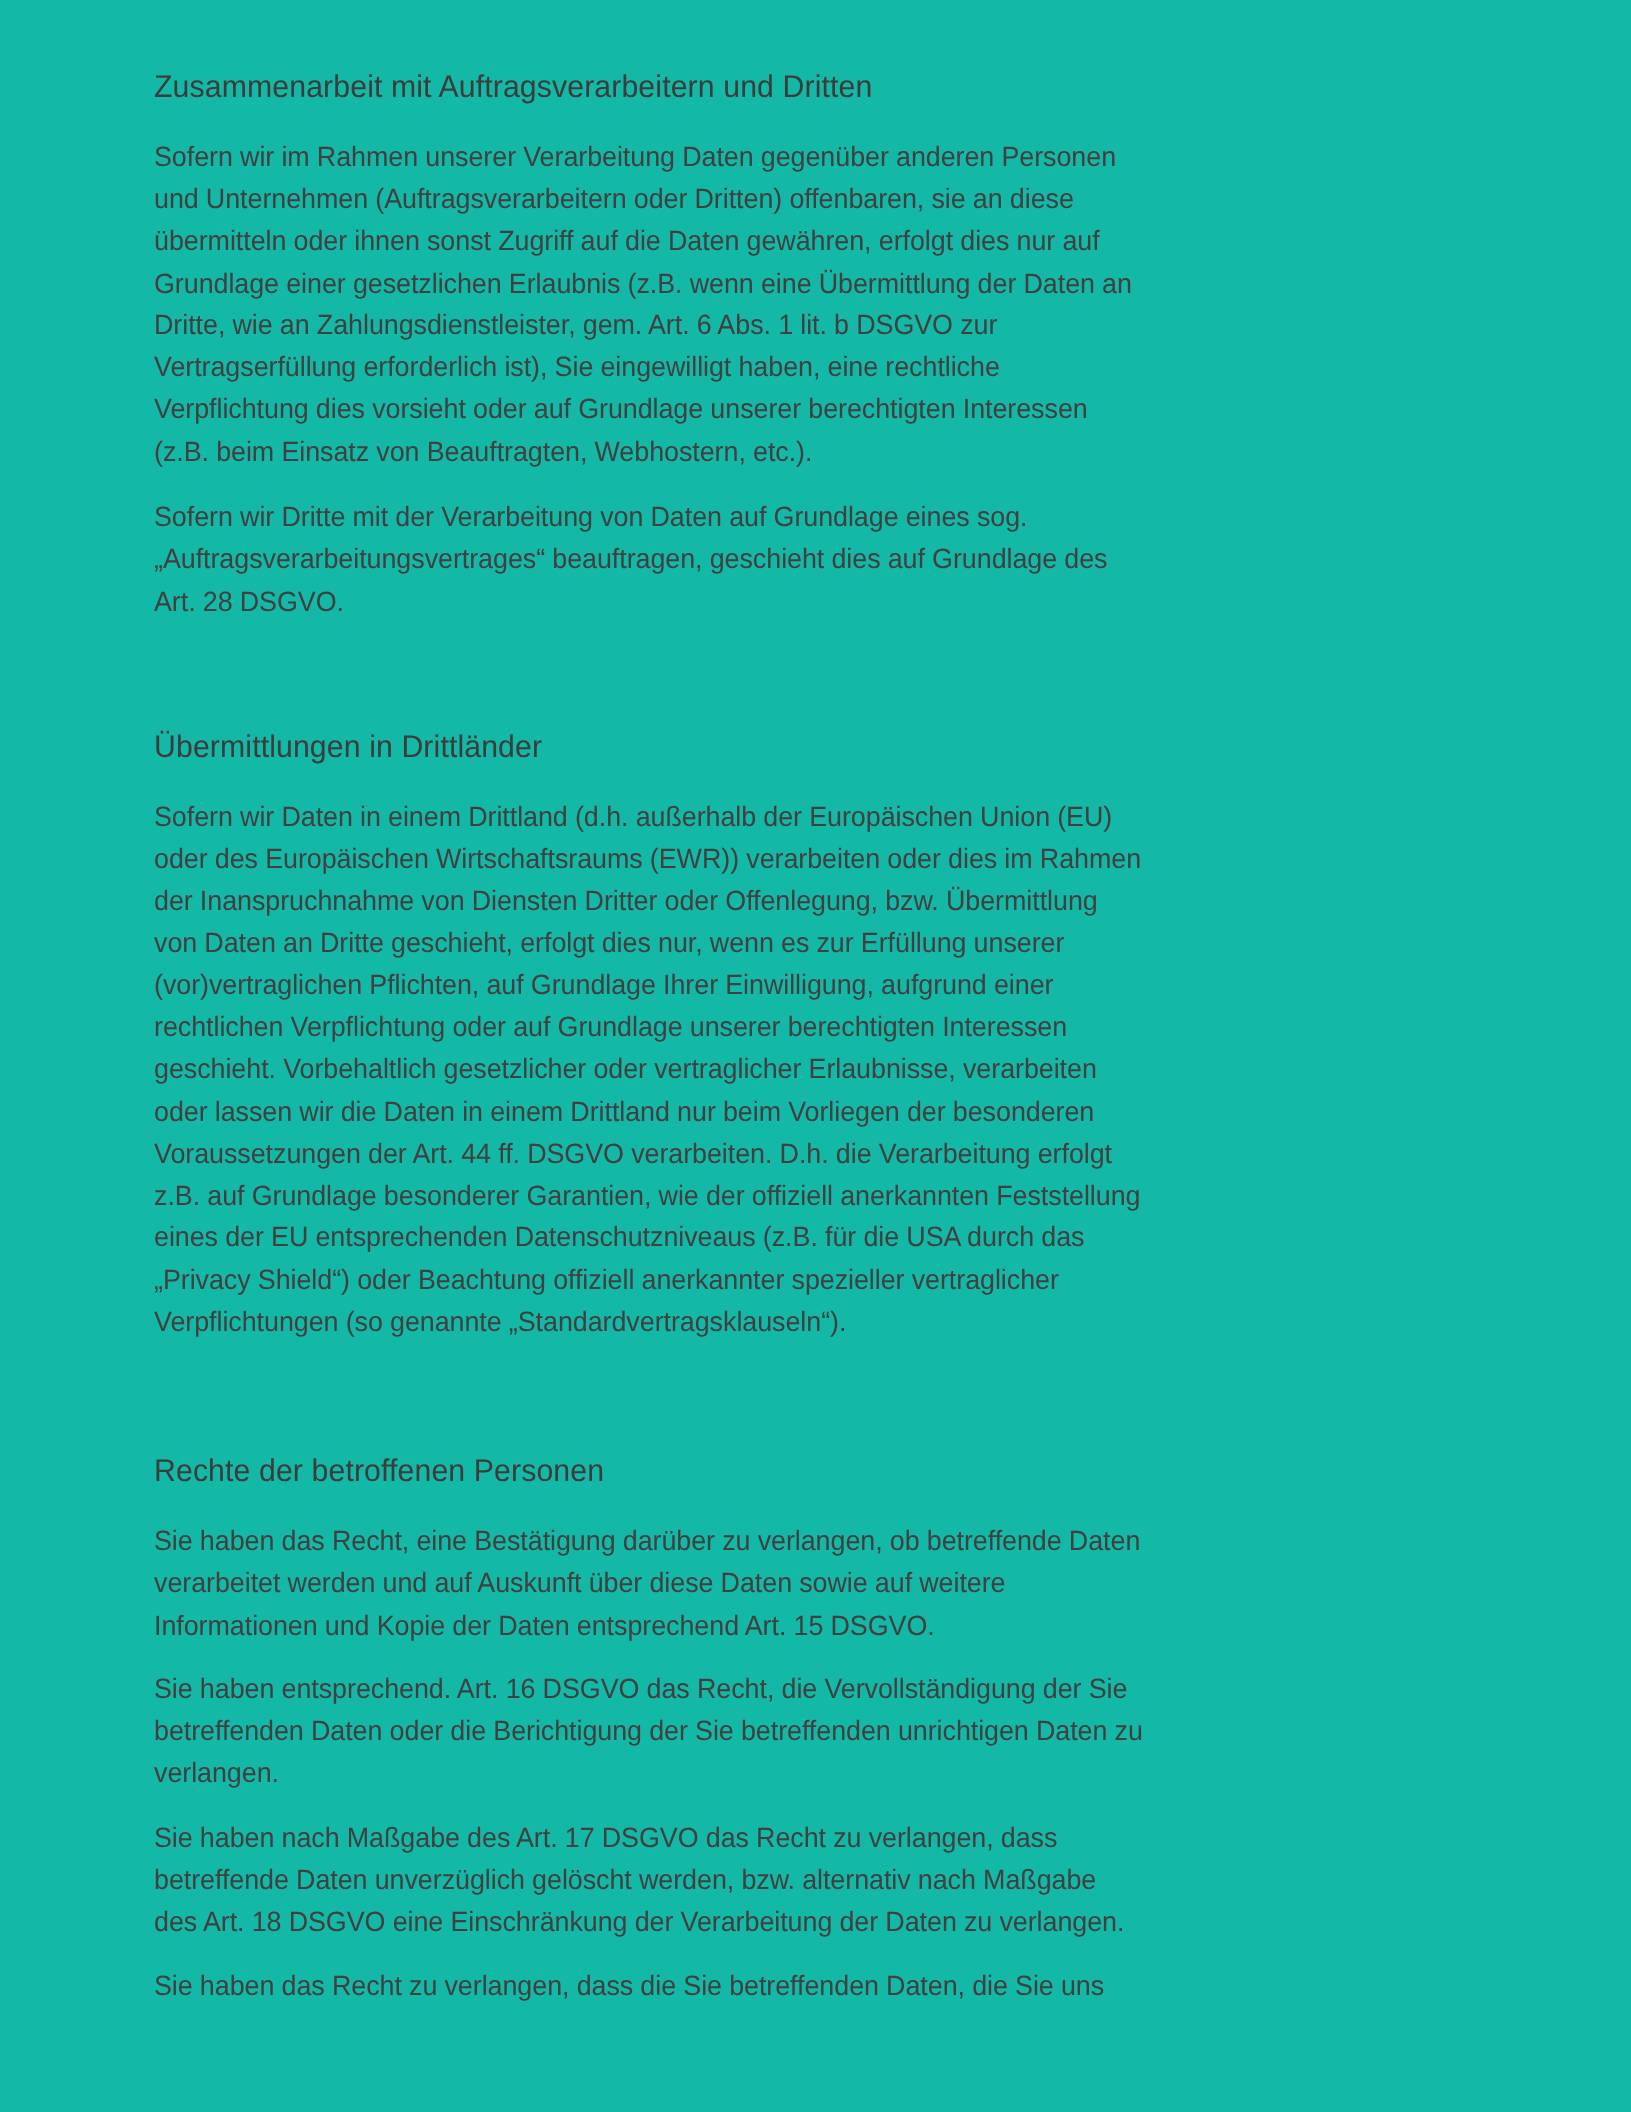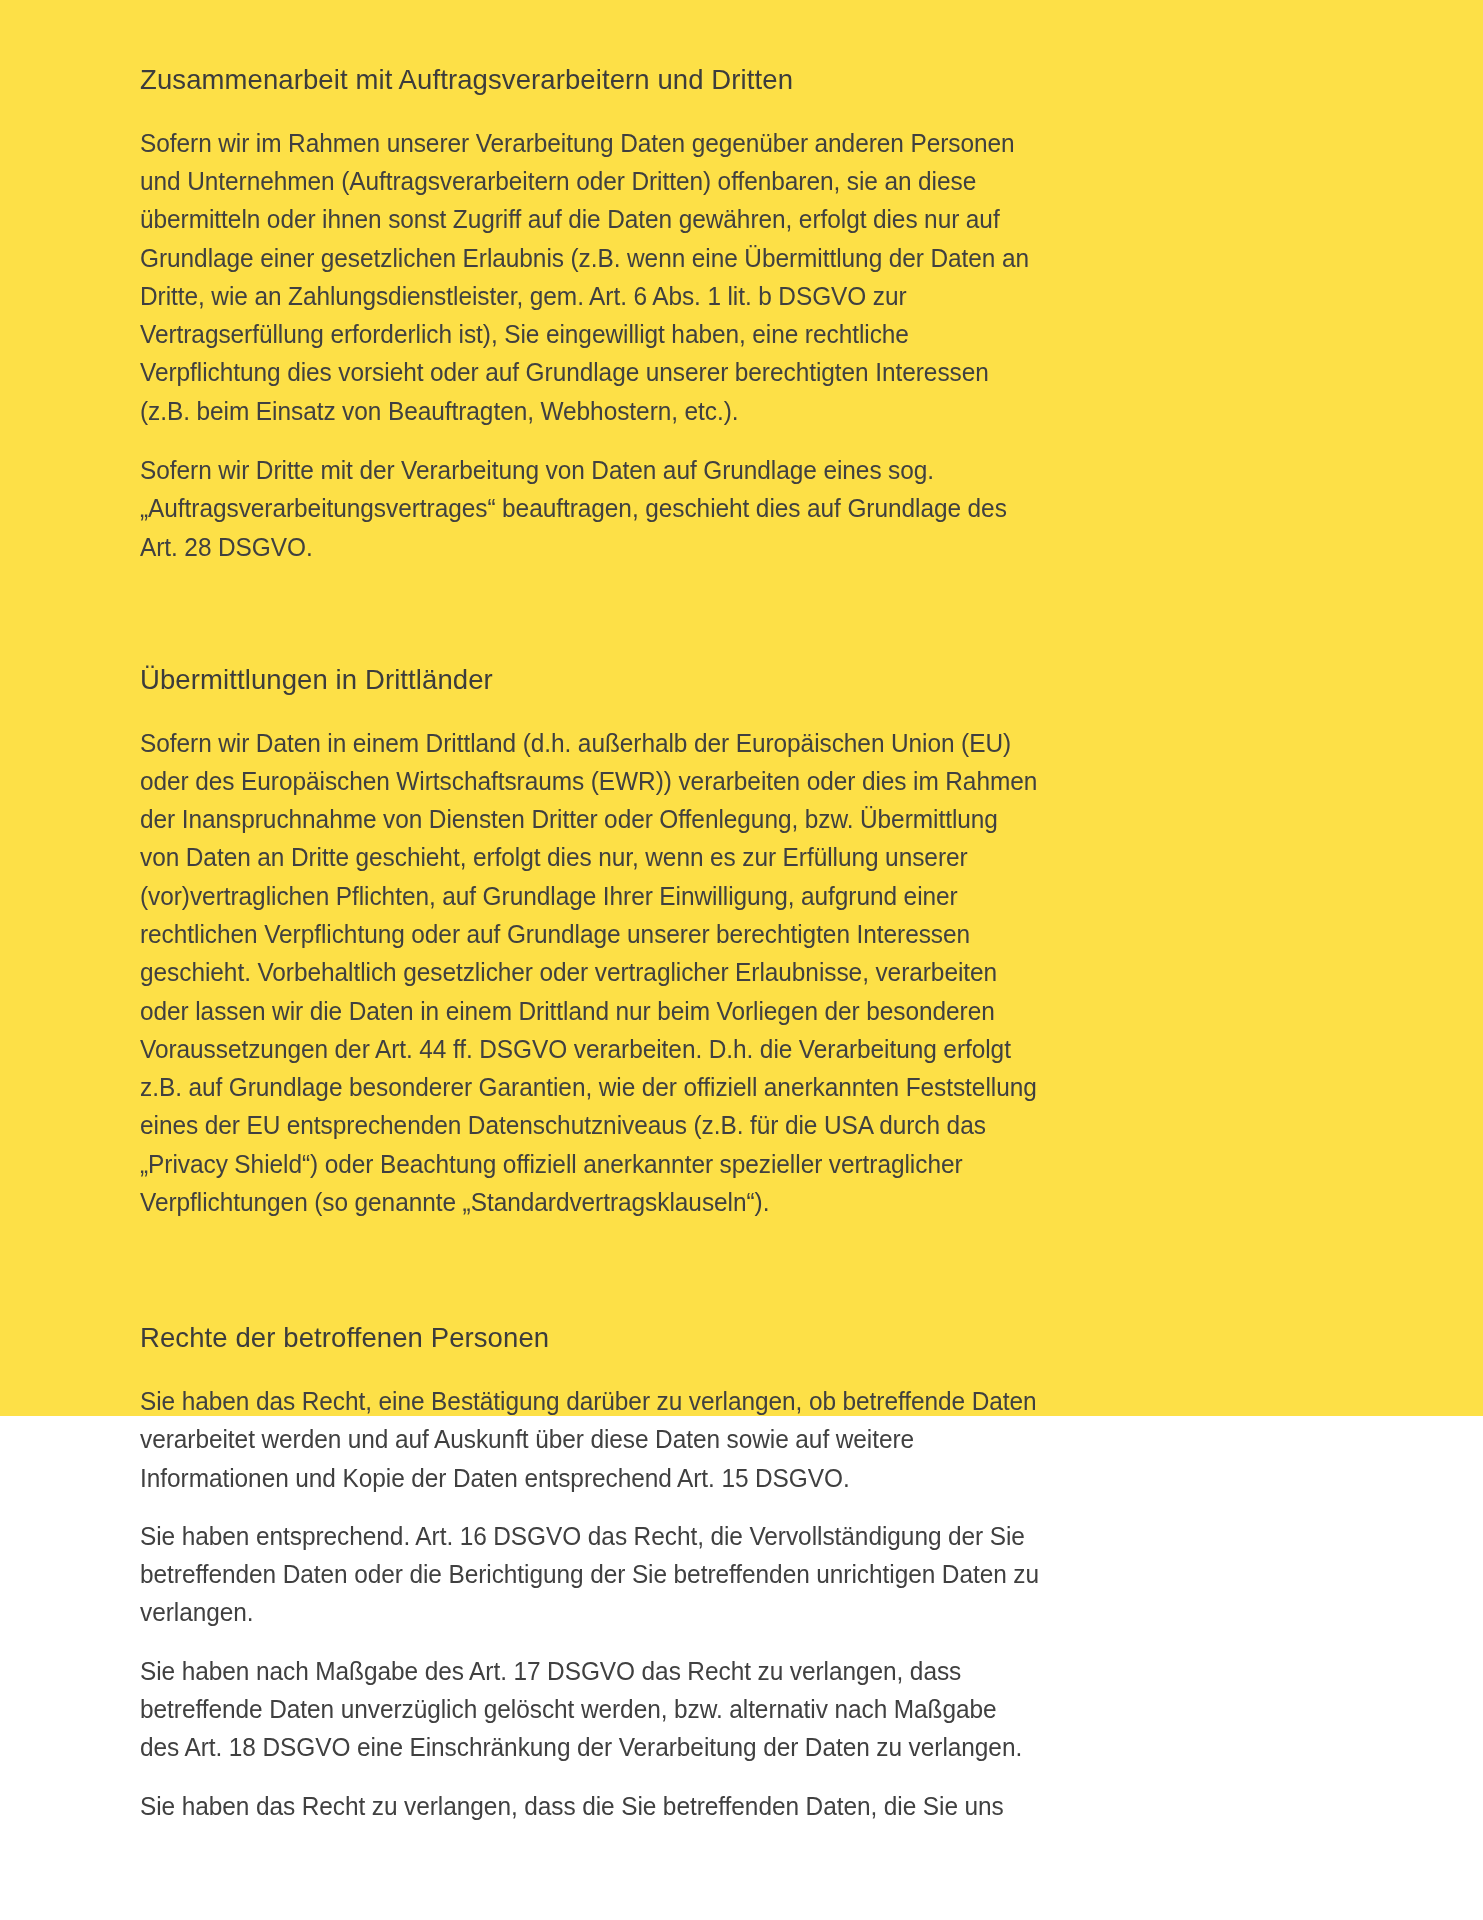--- a/index.html
+++ b/index.html
@@ -14,22 +14,22 @@
     position: relative;
     font-family: "Liberation Sans", "DejaVu Sans", sans-serif;
     -webkit-font-smoothing: antialiased;
     overflow: hidden;
   }
   .page {
     position: absolute;
     top: 0;
     left: 0;
     width: 1483px;
-    height: 1416px;
-    background: #fde047;
+    height: 1920px;
+    background: #14b8a6;
     box-sizing: border-box;
     padding: 0;
   }
   .content {
     position: absolute;
     left: 140px;
     top: 62px;
     width: 935px;
   }
   h2.section-heading {

